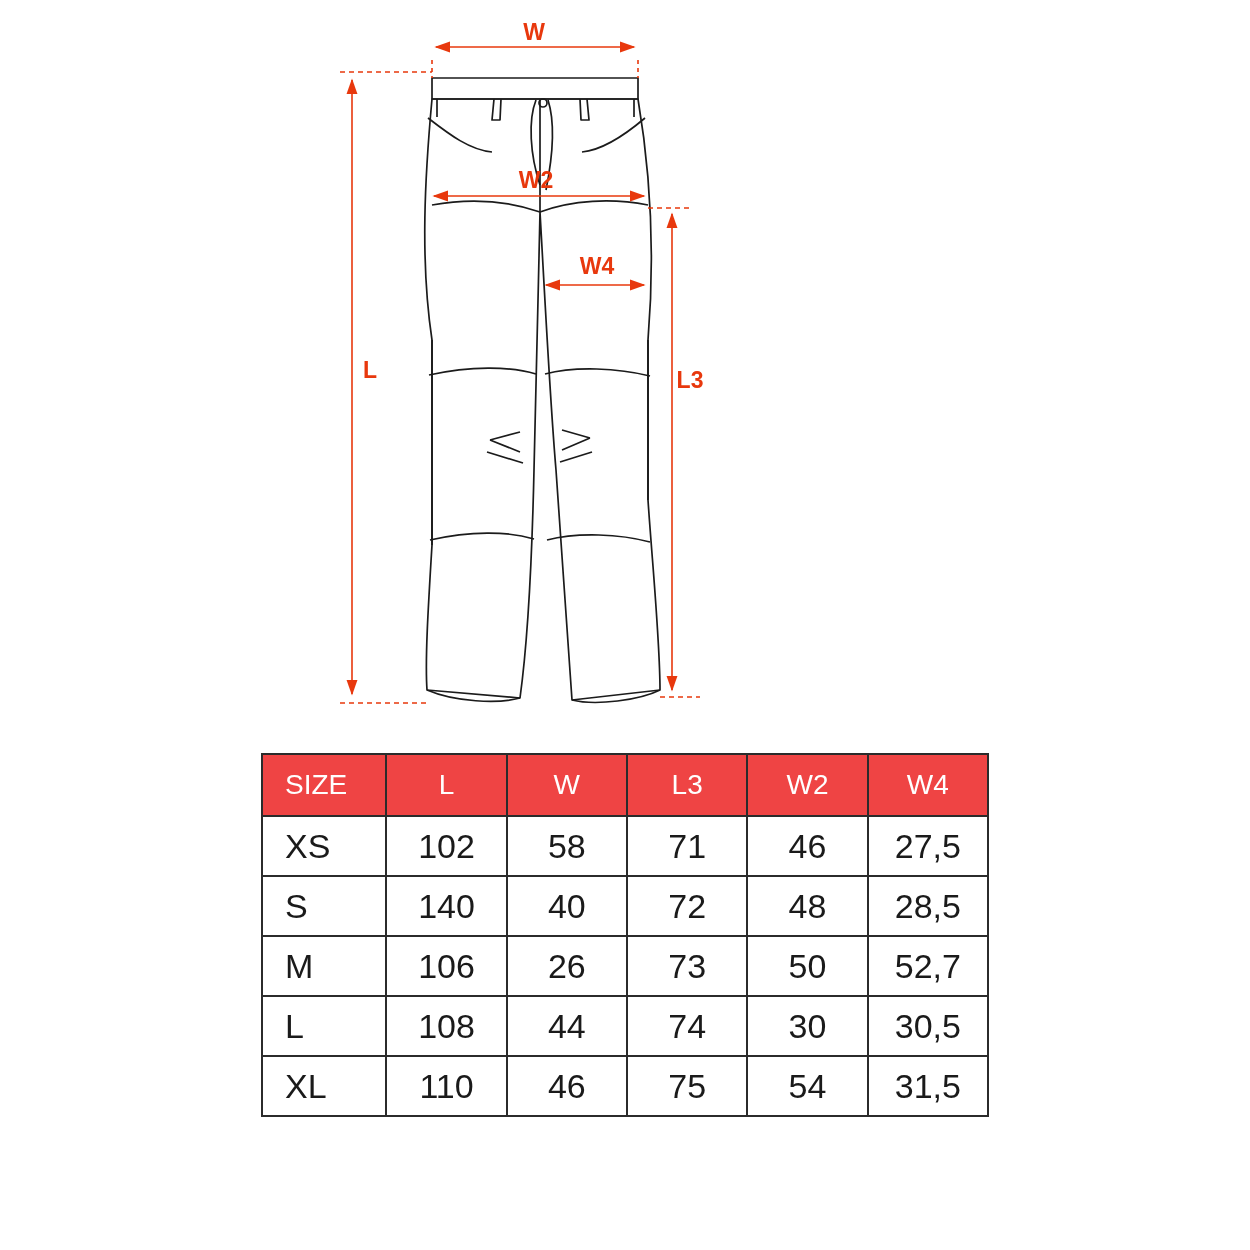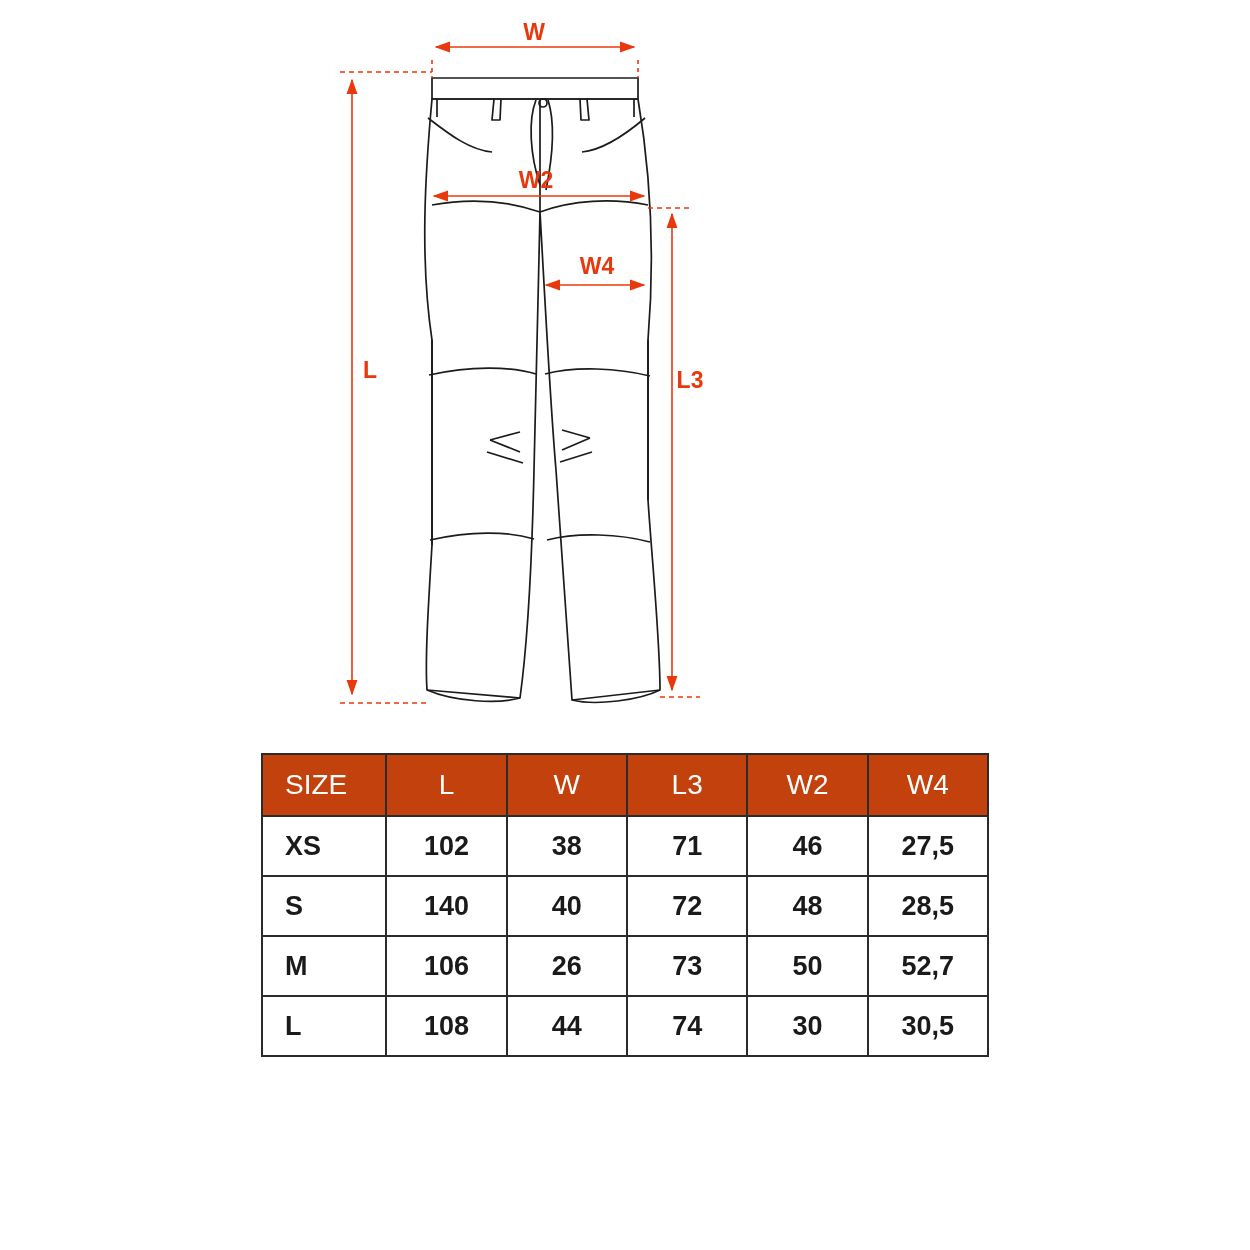--- a/index.html
+++ b/index.html
@@ -42,28 +42,27 @@
     left: 261px;
     top: 753px;
     width: 728px;
     border-collapse: collapse;
     table-layout: fixed;
   }
   #size-table th, #size-table td {
     border: 2px solid #2b2b2b;
     text-align: center;
     font-family: "Liberation Sans", sans-serif;
-    font-size: 27px;
+    font-size: 34px;
     color: #1a1a1a;
     height: 58px;
     padding: 0;
-    font-weight: bold;
   }
   #size-table thead th {
-    background: #c2410c;
+    background: #ef4444;
     color: #ffffff;
     font-weight: normal;
     font-size: 28px;
     height: 60px;
     border-color: #2b2b2b;
   }
   #size-table thead th.size-head {
     text-align: left;
     padding-left: 22px;
   }
@@ -183,21 +182,21 @@
         <th>W</th>
         <th>L3</th>
         <th>W2</th>
         <th>W4</th>
       </tr>
     </thead>
     <tbody>
       <tr>
         <td class="size-cell">XS</td>
         <td>102</td>
-        <td>38</td>
+        <td>58</td>
         <td>71</td>
         <td>46</td>
         <td>27,5</td>
       </tr>
       <tr>
         <td class="size-cell">S</td>
         <td>140</td>
         <td>40</td>
         <td>72</td>
         <td>48</td>
@@ -212,16 +211,24 @@
         <td>52,7</td>
       </tr>
       <tr>
         <td class="size-cell">L</td>
         <td>108</td>
         <td>44</td>
         <td>74</td>
         <td>30</td>
         <td>30,5</td>
       </tr>
+      <tr>
+        <td class="size-cell">XL</td>
+        <td>110</td>
+        <td>46</td>
+        <td>75</td>
+        <td>54</td>
+        <td>31,5</td>
+      </tr>
     </tbody>
   </table>
 
 </div>
 
 </body></html>

